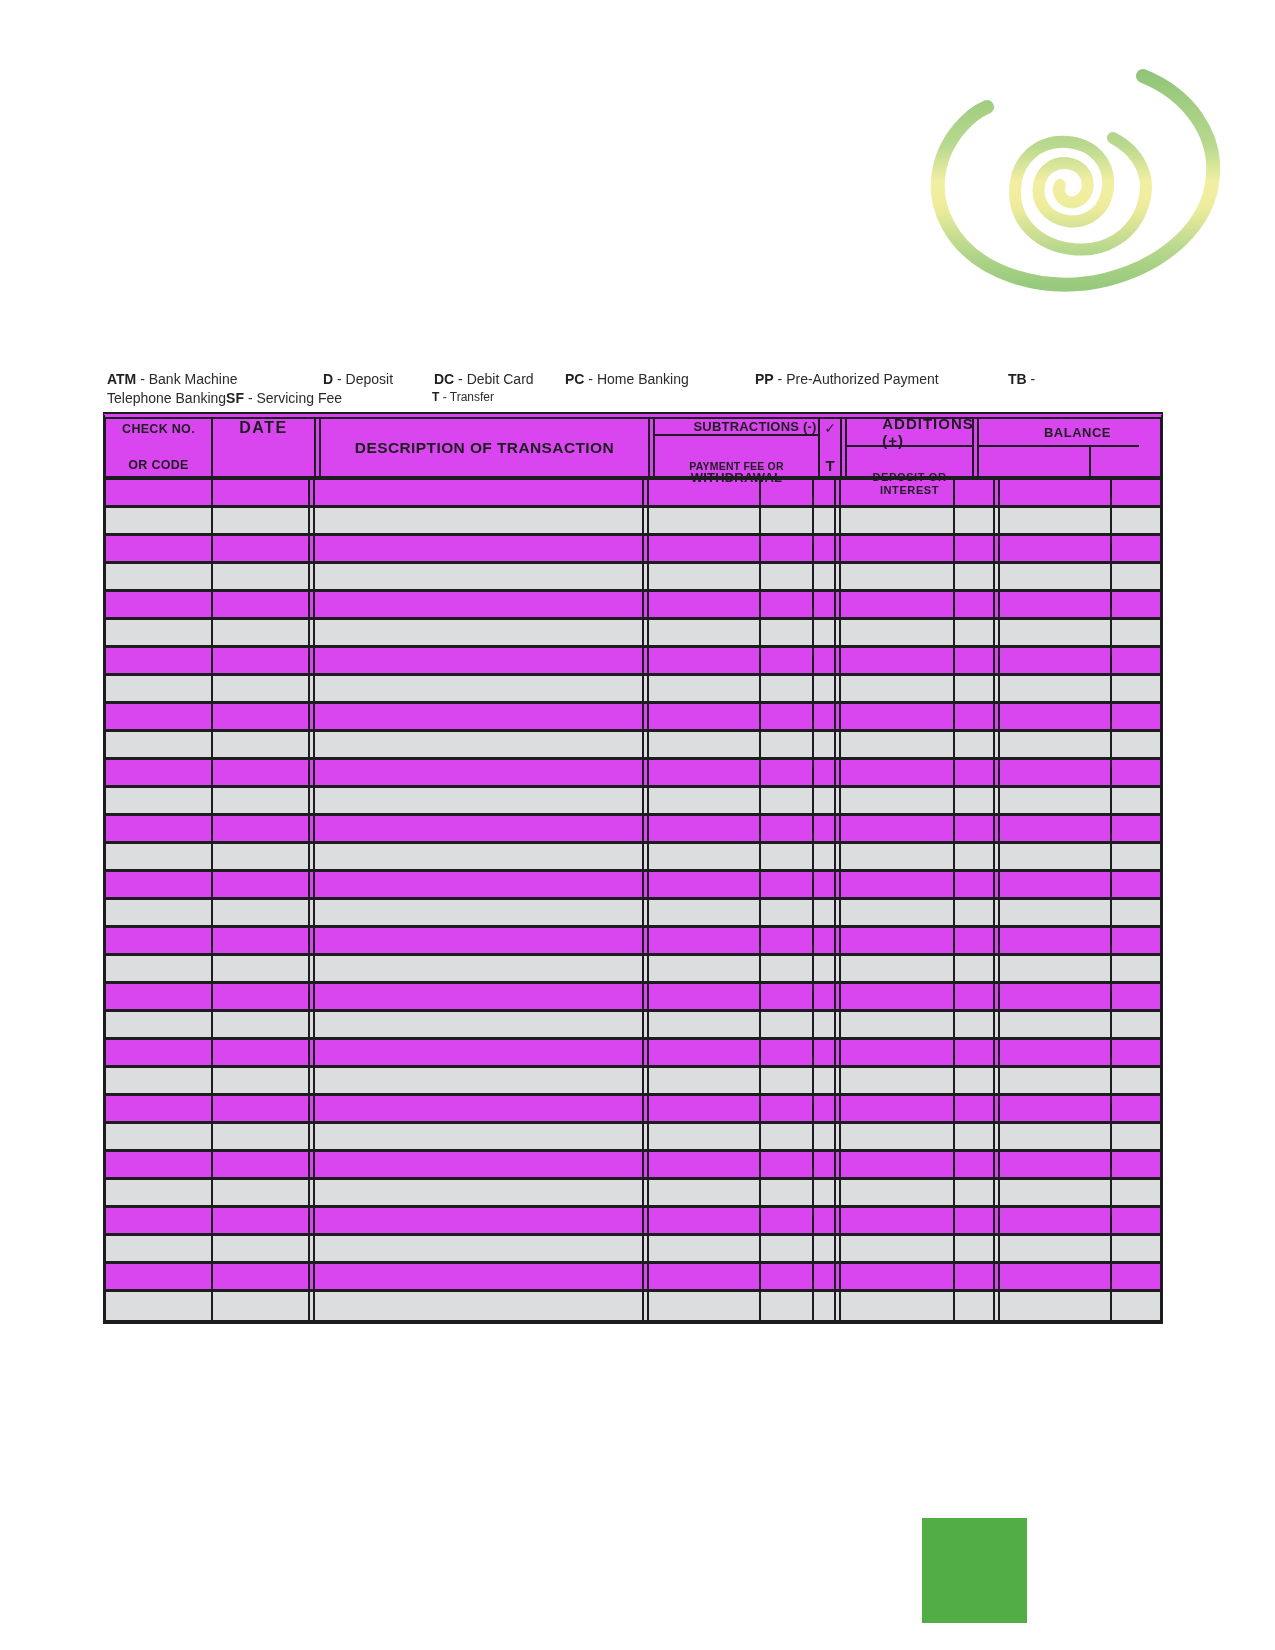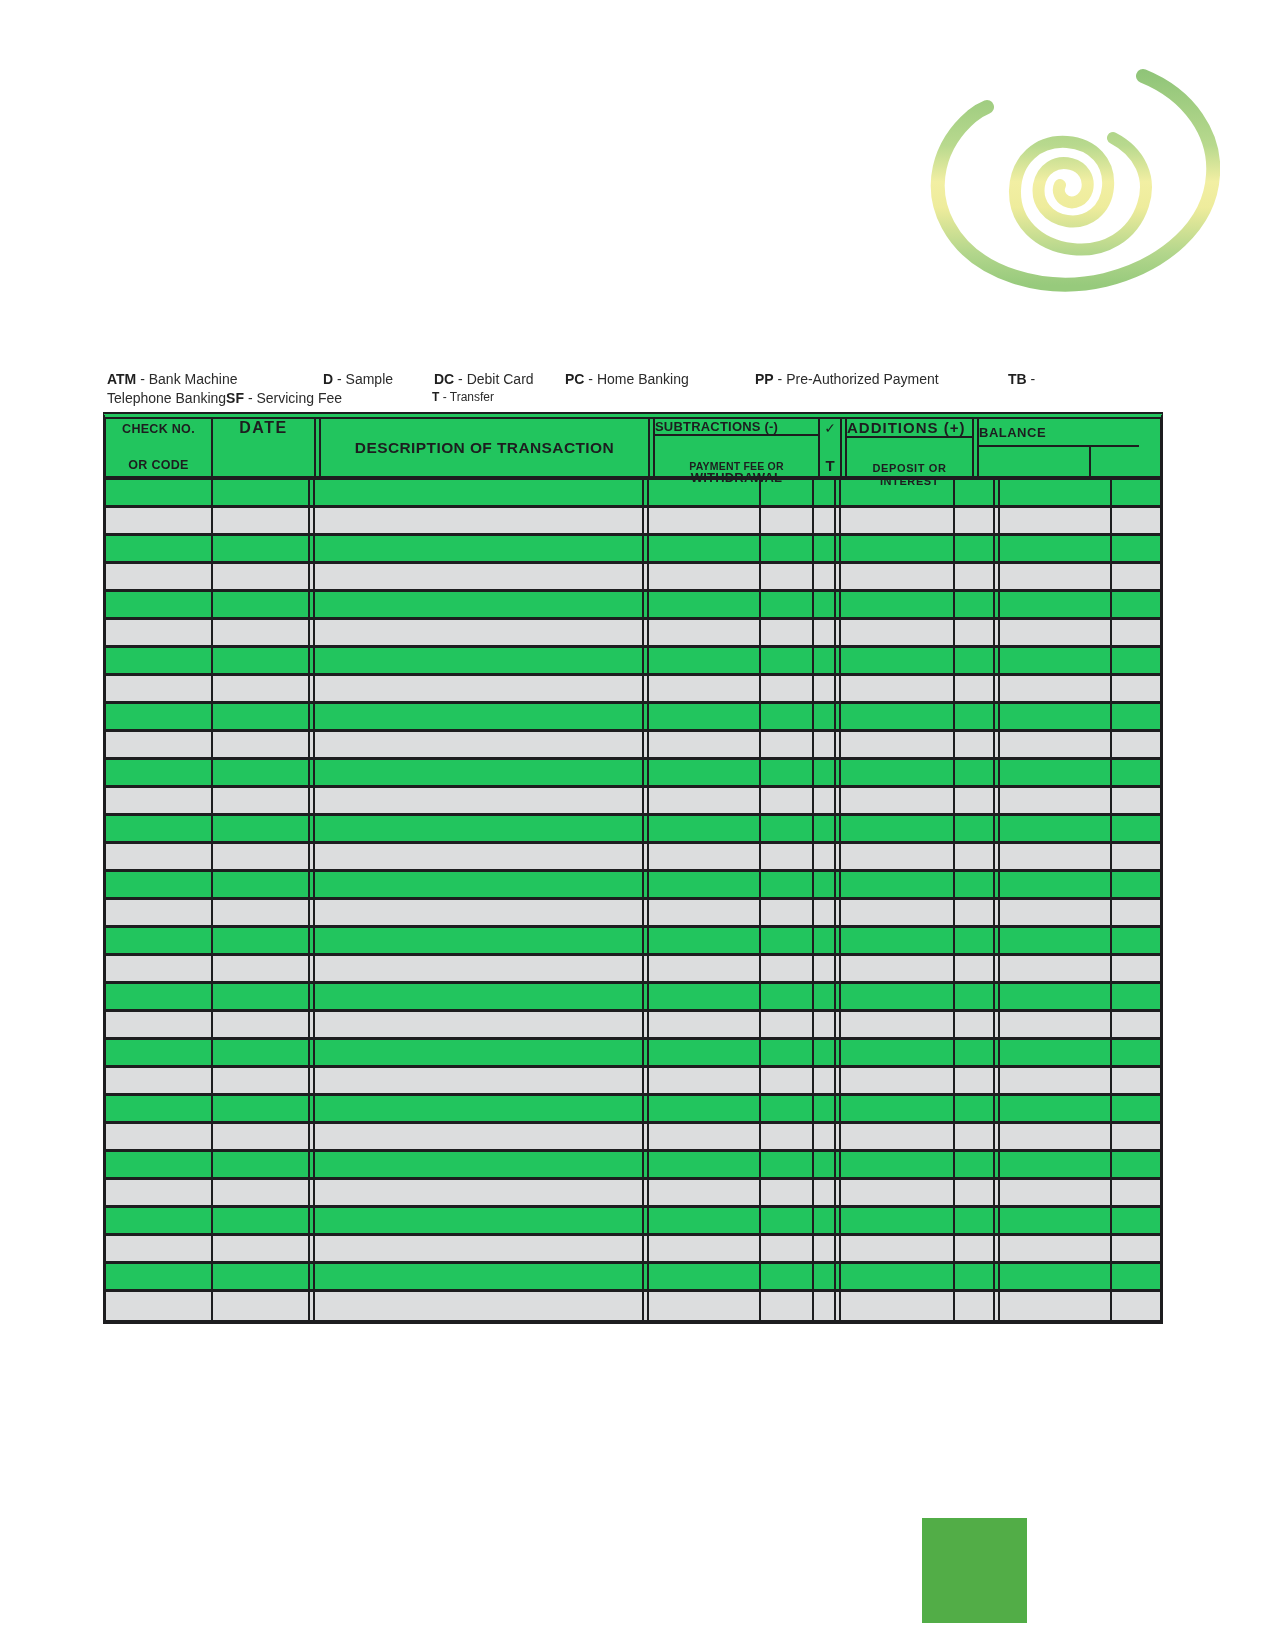--- a/index.html
+++ b/index.html
@@ -28,37 +28,37 @@
   .lg-row2{top:390px;}
   .li1-0{left:107px;} .li1-1{left:323px;} .li1-2{left:434px;}
   .li1-3{left:565px;} .li1-4{left:755px;} .li1-5{left:1008px;}
   .li2-wrap{left:107px;}
   .li2-t{left:432px;font-size:12px;}
   
   .register{
     position:absolute;left:103px;top:412px;width:1054px;box-sizing:content-box;
     border-left:3px solid var(--line);border-right:3px solid var(--line);
     border-top:7px double var(--line);border-bottom:4px solid var(--line);
-    background:#22c55e;
+    background:#d946ef;
   }
   .thead{display:flex;height:57px;border-bottom:4px solid var(--line);}
   .hg{box-sizing:border-box;display:flex;flex-direction:column;height:100%;}
   .hg-check{width:107px;border-right:2px solid var(--line);
     justify-content:space-between;align-items:center;padding:3px 0 4px;}
   .hg-date{width:108px;border-right:7px double var(--line);
     justify-content:flex-start;align-items:center;}
   .hg-desc{width:334px;border-right:7px double var(--line);
     justify-content:center;align-items:center;}
   .hg-sub{width:165px;border-right:2px solid var(--line);}
   .hg-ct{width:27px;border-right:7px double var(--line);
     justify-content:space-between;align-items:center;padding:2px 0 3px;}
   .hg-add{width:132px;border-right:7px double var(--line);}
   .hg-bal{width:160px;}
   .hg-top{box-sizing:border-box;height:28px;border-bottom:2px solid var(--line);
-    display:flex;align-items:center;width:100%;}
+    display:flex;align-items:center;justify-content:center;width:100%;padding-left:37px;}
   .hg-bot{flex:1;display:flex;flex-direction:column;align-items:center;justify-content:center;width:100%;margin-top:24px;}
   .hg-bot-split{flex:1;display:flex;width:100%;}
   .bal-sub-main{box-sizing:border-box;width:112px;border-right:2px solid var(--line);}
   .bal-sub-cents{width:48px;}
   .t-check1,.t-check2{font-size:12.5px;font-weight:bold;letter-spacing:.3px;}
   .t-date{font-size:16px;font-weight:bold;letter-spacing:1.5px;}
   .t-desc{font-size:15.5px;font-weight:bold;letter-spacing:.4px;}
   .t-sub{font-size:13px;font-weight:bold;letter-spacing:.2px;}
   .t-sub1{font-size:10.5px;font-weight:bold;letter-spacing:.2px;line-height:12px;}
   .t-sub2{font-size:13px;font-weight:bold;letter-spacing:.2px;line-height:11px;}
@@ -103,21 +103,21 @@
         <stop offset="0.85" stop-color="#b3d68c"></stop>
         <stop offset="1" stop-color="#97ca7c"></stop>
       </linearGradient>
     </defs>
     <path d="M 283 36 C 330 55 356 95 353 135 C 350 185 305 225 245 240 C 185 254 115 235 88 185 C 68 148 78 105 112 76 C 117 72 122 69 127 67" fill="none" stroke="url(#swg)" stroke-width="14" stroke-linecap="round"></path>
     <path d="M 253 98 C 280 112 292 138 283 165 C 273 196 244 213 212 209 C 178 205 154 182 155 150 C 156 120 178 100 207 102 C 233 104 250 122 248 147 C 246 170 228 184 207 181 C 188 178 176 163 179 145 C 182 129 196 120 211 124 C 223 127 230 138 227 150 C 224 160 214 165 206 161 C 200 158 197 151 200 145" fill="none" stroke="url(#swg)" stroke-width="12" stroke-linecap="round"></path>
   </svg>
 
 
   <span class="legend lg-row1 li1-0"><b>ATM</b><span> - Bank Machine</span></span>
-  <span class="legend lg-row1 li1-1"><b>D</b><span> - Sample</span></span>
+  <span class="legend lg-row1 li1-1"><b>D</b><span> - Deposit</span></span>
   <span class="legend lg-row1 li1-2"><b>DC</b><span> - Debit Card</span></span>
   <span class="legend lg-row1 li1-3"><b>PC</b><span> - Home Banking</span></span>
   <span class="legend lg-row1 li1-4"><b>PP</b><span> - Pre-Authorized Payment</span></span>
   <span class="legend lg-row1 li1-5"><b>TB</b><span> -</span></span>
 
   <span class="legend lg-row2 li2-wrap"><span>Telephone Banking</span><b>SF</b><span> - Servicing Fee</span></span>
   <span class="legend lg-row2 li2-t"><b>T</b><span> - Transfer</span></span>
 
   <div class="register">
     <div class="thead">

